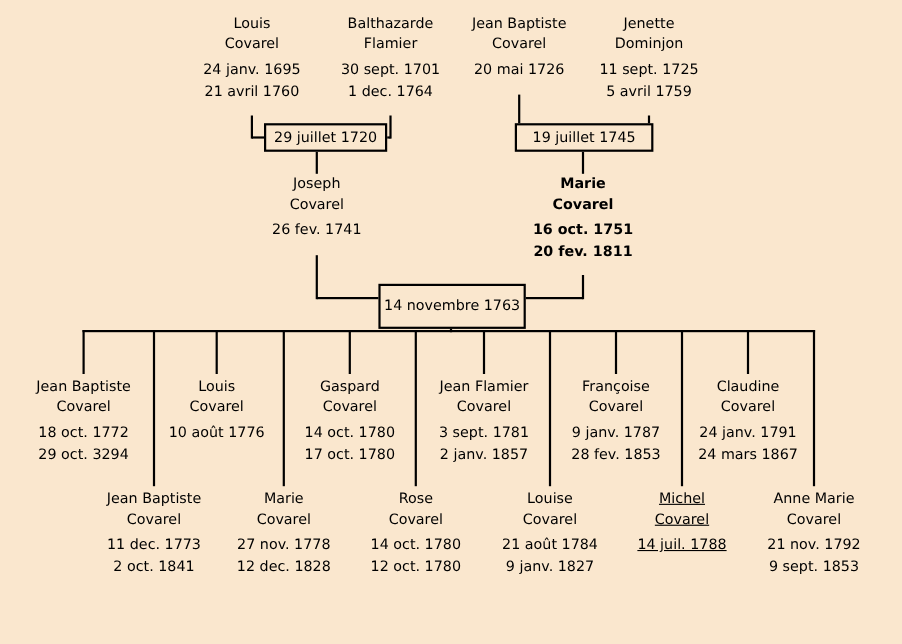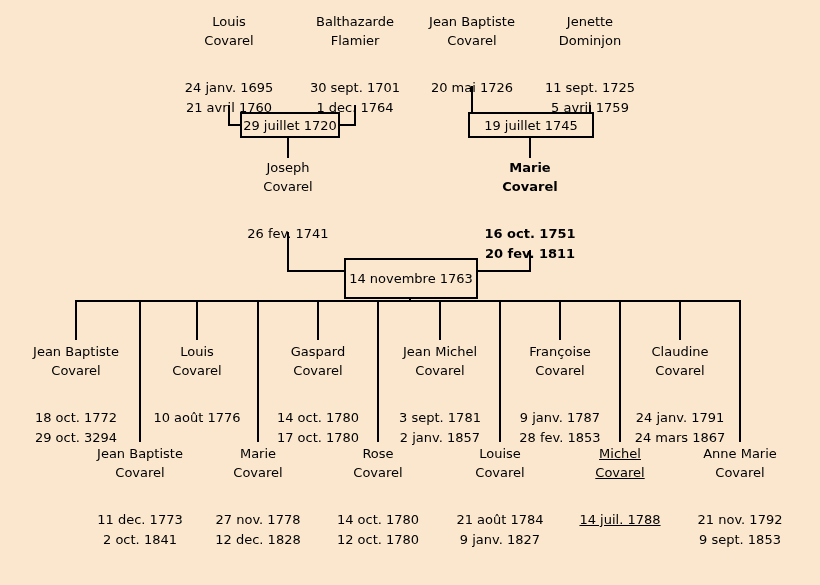--- a/index.html
+++ b/index.html
@@ -9,21 +9,21 @@
     width:820px;
     height:585px;
     background:#fae7ce;
     font-family:"DejaVu Sans", sans-serif;
     font-size:13px;
     color:#000;
     overflow:hidden;
   }
   .person { position:absolute; width:120px; text-align:center; }
   .person .nm { line-height:19px; white-space:nowrap; }
-  .dates { margin-top:28px; }
+  .dates { margin-top:4px; }
   .dates div { line-height:20px; white-space:nowrap; }
   .bold { font-weight:bold; }
   .vline, .hline { position:absolute; background:#000; }
   .vline { width:2px; }
   .hline { height:2px; }
   .mbox {
     position:absolute;
     border:2px solid #000;
     background:#fae7ce;
     display:flex;
@@ -61,21 +61,21 @@
   <div class="vline" style="left:559px; top:300px; height:40px;"></div>
   <div class="vline" style="left:679px; top:300px; height:40px;"></div>
 
   <div class="vline" style="left:139px; top:300px; height:142px;"></div>
   <div class="vline" style="left:257px; top:300px; height:142px;"></div>
   <div class="vline" style="left:377px; top:300px; height:142px;"></div>
   <div class="vline" style="left:499px; top:300px; height:142px;"></div>
   <div class="vline" style="left:619px; top:300px; height:142px;"></div>
   <div class="vline" style="left:739px; top:300px; height:142px;"></div>
 
-  <div class="mbox" style="left:240px; top:112px; width:100px; height:26px;">
+  <div class="mbox" style="left:240px; top:112px; width:112px; height:26px;">
     <span>29 juillet 1720</span>
   </div>
   <div class="mbox" style="left:468px; top:112px; width:126px; height:26px;">
     <span>19 juillet 1745</span>
   </div>
   <div class="mbox" style="left:344px; top:258px; width:134px; height:41px;">
     <span>14 novembre 1763</span>
   </div>
 
   <div class="person" style="left:169px; top:12px;">
@@ -153,21 +153,21 @@
   <div class="person" style="left:258px; top:342px;">
     <div class="nm">Gaspard</div>
     <div class="nm">Covarel</div>
     <div class="dates">
       <div>14 oct. 1780</div>
       <div>17 oct. 1780</div>
     </div>
   </div>
 
   <div class="person" style="left:380px; top:342px;">
-    <div class="nm">Jean Michel</div>
+    <div class="nm">Jean Flamier</div>
     <div class="nm">Covarel</div>
     <div class="dates">
       <div>3 sept. 1781</div>
       <div>2 janv. 1857</div>
     </div>
   </div>
 
   <div class="person" style="left:500px; top:342px;">
     <div class="nm">Françoise</div>
     <div class="nm">Covarel</div>

